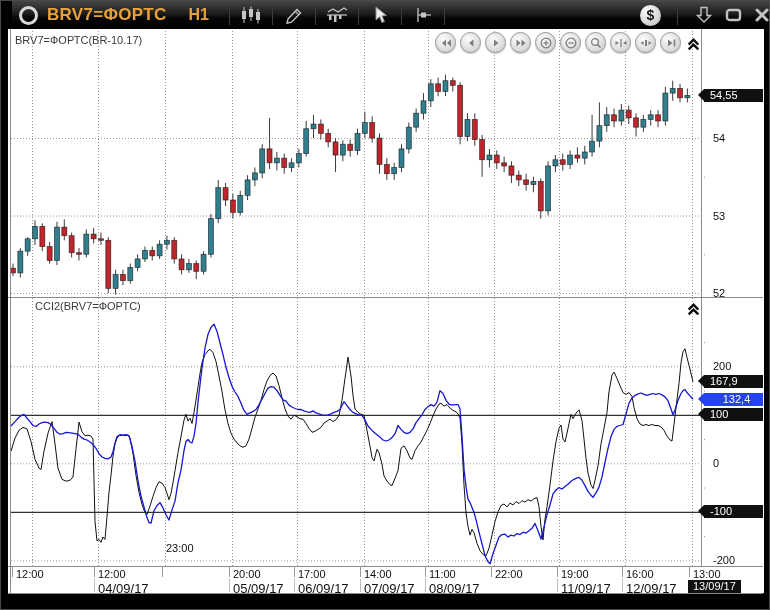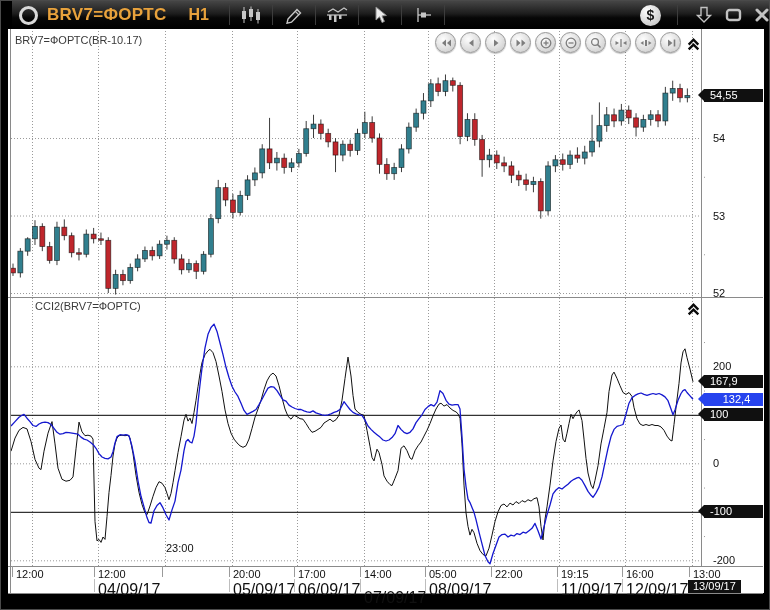--- a/index.html
+++ b/index.html
@@ -29,21 +29,21 @@
   .overlay *{pointer-events:auto;}
   .pane-label{position:absolute;font-size:11px;color:#3a3a3a;white-space:nowrap;}
   .axlabel{position:absolute;left:712px;font-size:11px;color:#101010;white-space:nowrap;}
   .badge{position:absolute;left:703px;width:53px;height:13px;line-height:13px;font-size:11px;
     color:#fff;background:#101010;padding-left:6px;white-space:nowrap;}
   .badge::before{content:"";position:absolute;left:-6px;top:0;
     border-top:6.5px solid transparent;border-bottom:6.5px solid transparent;border-right:6px solid #101010;}
   .badge.blue{background:#2643EE;text-align:center;}
   .badge.blue::before{border-right-color:#2643EE;}
   .tlabel{position:absolute;font-size:11px;color:#101010;white-space:nowrap;}
-  .dlabel{position:absolute;font-size:16px;color:#101010;white-space:nowrap;}
+  .dlabel{position:absolute;font-size:13px;color:#101010;white-space:nowrap;}
   .dbadge{position:absolute;height:13px;line-height:13px;font-size:11px;color:#fff;background:#101010;padding:0 5px;white-space:nowrap;}
   .dbadge.arrow-right::after{content:"";position:absolute;left:100%;top:0;
     border-top:6.5px solid transparent;border-bottom:6.5px solid transparent;border-left:7px solid #101010;}
   .tick{position:absolute;width:1px;background:#9a9a9a;}
   .navrow{position:absolute;left:434px;top:31px;display:flex;gap:4px;}
   .navbtn{width:21px;height:21px;border-radius:50%;border:1px solid #979797;box-sizing:border-box;
     background:radial-gradient(circle at 38% 32%,#fdfdfd,#c7c7c7);display:flex;align-items:center;justify-content:center;
     box-shadow:0 1px 1px rgba(0,0,0,.25);cursor:default;}
   .chev{position:absolute;width:15px;height:15px;cursor:default;}
 </style>
@@ -443,29 +443,29 @@
       <div class="tlabel" style="left:232px;top:567px;">20:00</div>
       <div class="tick" style="left:228px;top:578px;height:13px;background:#bdbdbd;"></div>
       <div class="dlabel" style="left:232px;top:580px;">05/09/17</div>
       <div class="tick" style="left:293px;top:565px;height:11px;"></div>
       <div class="tlabel" style="left:297px;top:567px;">17:00</div>
       <div class="tick" style="left:293px;top:578px;height:13px;background:#bdbdbd;"></div>
       <div class="dlabel" style="left:297px;top:580px;">06/09/17</div>
       <div class="tick" style="left:359px;top:565px;height:11px;"></div>
       <div class="tlabel" style="left:363px;top:567px;">14:00</div>
       <div class="tick" style="left:359px;top:578px;height:13px;background:#bdbdbd;"></div>
-      <div class="dlabel" style="left:363px;top:580px;margin-top:8px;">07/09/17</div>
+      <div class="dlabel" style="left:363px;top:580px;">07/09/17</div>
       <div class="tick" style="left:424px;top:565px;height:11px;"></div>
-      <div class="tlabel" style="left:428px;top:567px;">05:00</div>
+      <div class="tlabel" style="left:428px;top:567px;">11:00</div>
       <div class="tick" style="left:424px;top:578px;height:13px;background:#bdbdbd;"></div>
       <div class="dlabel" style="left:428px;top:580px;">08/09/17</div>
       <div class="tick" style="left:490px;top:565px;height:11px;"></div>
       <div class="tlabel" style="left:494px;top:567px;">22:00</div>
       <div class="tick" style="left:556px;top:565px;height:11px;"></div>
-      <div class="tlabel" style="left:560px;top:567px;">19:15</div>
+      <div class="tlabel" style="left:560px;top:567px;">19:00</div>
       <div class="tick" style="left:556px;top:578px;height:13px;background:#bdbdbd;"></div>
       <div class="dlabel" style="left:560px;top:580px;">11/09/17</div>
       <div class="tick" style="left:621px;top:565px;height:11px;"></div>
       <div class="tlabel" style="left:625px;top:567px;">16:00</div>
       <div class="tick" style="left:621px;top:578px;height:13px;background:#bdbdbd;"></div>
       <div class="dlabel" style="left:625px;top:580px;">12/09/17</div>
       <div class="tick" style="left:688px;top:565px;height:11px;"></div>
       <div class="tlabel" style="left:692px;top:567px;">13:00</div>
       <div class="dbadge" style="left:687px;top:579px;">13/09/17</div>
     </div>

